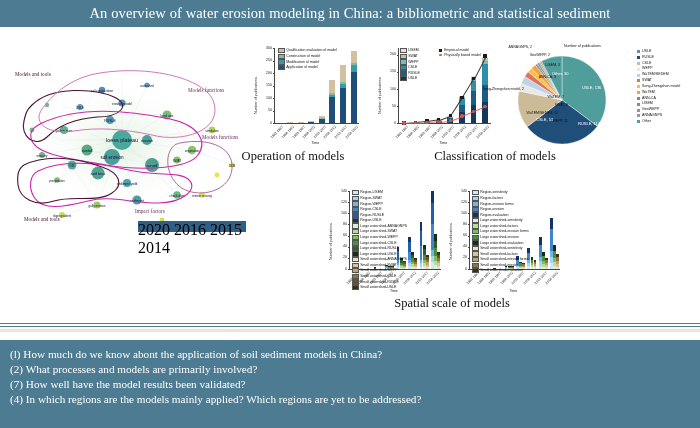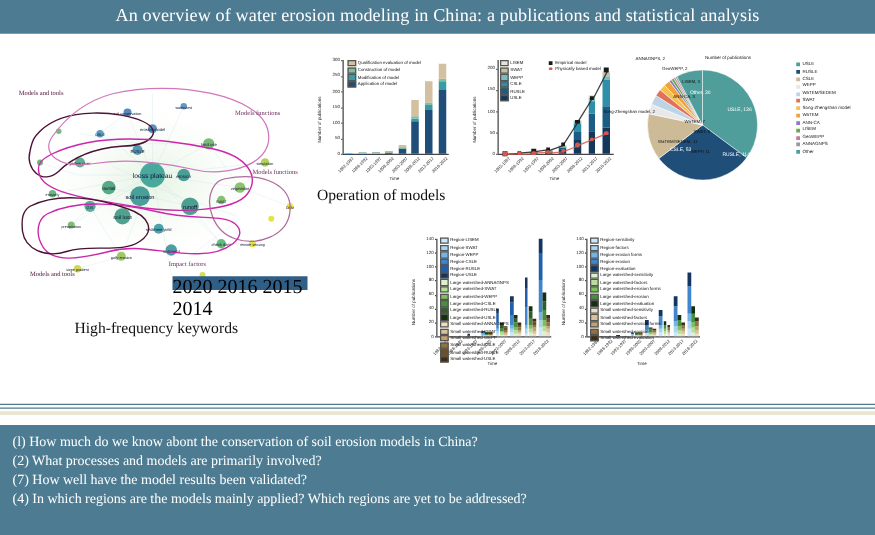--- a/index.html
+++ b/index.html
@@ -86,21 +86,21 @@
     color:#ffffff;font-size:11.2px;line-height:1.33;
     font-family:"Liberation Serif", serif;white-space:nowrap;
   }
 </style>
 </head>
 <body>
 
 <div class="poster">
 
   <div class="title-bar">
-    <div class="title">An overview of water erosion modeling in China: a publications and statistical analysis</div>
+    <div class="title">An overview of water erosion modeling in China: a bibliometric and statistical sediment</div>
   </div>
 
   <div class="content">
 
     <div class="netmap">
       <svg width="250" height="200" viewBox="0 0 250 200">
         <defs>
           <radialGradient id="hz" cx="50%" cy="50%" r="50%">
             <stop offset="0%" stop-color="#cfe9c9" stop-opacity="0.55"></stop>
             <stop offset="100%" stop-color="#ffffff" stop-opacity="0"></stop>
@@ -204,21 +204,20 @@
         <div class="grad"></div>
         <div class="ticks">
           <span>2020</span>
           <span>2016</span>
           <span>2015</span>
           <span>2014</span>
         </div>
       </div>
     </div>
 
-    <div class="panel-caption" style="left:30px;top:212px;width:190px;">High-frequency keywords</div>
 
     <div class="chart" id="chart-operation" style="left:258px;top:2px;width:105px;height:100px;">
         <div class="axis-line" style="left: 16px; top: 3px; width: 0.5px; height: 75px;"></div>
         <div class="axis-line" style="left: 16px; top: 78px; width: 85px; height: 0.5px;"></div>
         <div class="ytick" style="left: 3px; top: 75.6px; width: 11px;">0</div>
         <div class="axis-line" style="left: 14.6px; top: 78px; width: 1.4px; height: 0.4px;"></div>
         <div class="ytick" style="left: 3px; top: 63.1px; width: 11px;">50</div>
         <div class="axis-line" style="left: 14.6px; top: 65.5px; width: 1.4px; height: 0.4px;"></div>
         <div class="ytick" style="left: 3px; top: 50.6px; width: 11px;">100</div>
         <div class="axis-line" style="left: 14.6px; top: 53px; width: 1.4px; height: 0.4px;"></div>
@@ -297,21 +296,21 @@
           <div class="legend-row">
             <span class="legend-swatch" style="background: rgb(58, 154, 165);"></span>
             <span>Modification of model</span>
           </div>
           <div class="legend-row">
             <span class="legend-swatch" style="background: rgb(31, 78, 121);"></span>
             <span>Application of model</span>
           </div>
         </div>
       </div>
-    <div class="panel-caption" style="left:240px;top:106px;width:130px;font-family:Liberation Serif, serif;">Operation of models</div>
+    <div class="panel-caption" style="left:228px;top:106px;width:130px;font-family:Liberation Serif, serif;">Operation of models</div>
 
     <div class="chart" id="chart-classification" style="left:380px;top:2px;width:115px;height:100px;">
         <div class="axis-line" style="left: 18px; top: 3px; width: 0.5px; height: 75px;"></div>
         <div class="axis-line" style="left: 18px; top: 78px; width: 93px; height: 0.5px;"></div>
         <div class="ytick" style="left: 5px; top: 75.6px; width: 11px;">0</div>
         <div class="axis-line" style="left: 16.6px; top: 78px; width: 1.4px; height: 0.4px;"></div>
         <div class="ytick" style="left: 5px; top: 58.5545px; width: 11px;">50</div>
         <div class="axis-line" style="left: 16.6px; top: 60.9545px; width: 1.4px; height: 0.4px;"></div>
         <div class="ytick" style="left: 5px; top: 41.5091px; width: 11px;">100</div>
         <div class="axis-line" style="left: 16.6px; top: 43.9091px; width: 1.4px; height: 0.4px;"></div>
@@ -441,20 +440,21 @@
           <div class="legend-row">
             <span class="legend-swatch" style="background: rgb(28, 93, 134);"></span>
             <span>RUSLE</span>
           </div>
           <div class="legend-row">
             <span class="legend-swatch" style="background: rgb(20, 56, 92);"></span>
             <span>USLE</span>
           </div>
         </div>
       </div>
+    <div class="panel-caption" style="left:420px;top:106px;width:150px;">Classification of models</div>
 
     <div class="chart" id="chart-pie" style="left:500px;top:2px;width:200px;height:105px;">
         <svg width="130" height="108" style="position: absolute; left: 0px; top: 0px;">
           <path d="M62,55 L62,11 A44,44 0 0,1 97.3643896142984,81.1793801914427 Z" fill="#4f9e9b" stroke="#ffffff" stroke-width="0.4"></path>
           <path d="M62,55 L97.3643896142984,81.1793801914427 A44,44 0 0,1 27.06529104898995,81.75006748604979 Z" fill="#1f4e79" stroke="#ffffff" stroke-width="0.4"></path>
           <path d="M62,55 L27.06529104898995,81.75006748604979 A44,44 0 0,1 18.939354420434277,45.95672613092876 Z" fill="#ccbb96" stroke="#ffffff" stroke-width="0.4"></path>
           <path d="M62,55 L18.939354420434277,45.95672613092876 A44,44 0 0,1 21.23072482648287,38.45109665790389 Z" fill="#e8e8e8" stroke="#ffffff" stroke-width="0.4"></path>
           <path d="M62,55 L21.23072482648287,38.45109665790389 A44,44 0 0,1 24.818980450902302,31.47189371645871 Z" fill="#bcd4e6" stroke="#ffffff" stroke-width="0.4"></path>
           <path d="M62,55 L24.818980450902302,31.47189371645871 A44,44 0 0,1 28.179525849744607,26.854387051408764 Z" fill="#e0715c" stroke="#ffffff" stroke-width="0.4"></path>
           <path d="M62,55 L28.179525849744607,26.854387051408764 A44,44 0 0,1 31.589555498830833,23.200552438111284 Z" fill="#f2c14e" stroke="#ffffff" stroke-width="0.4"></path>
@@ -974,25 +974,26 @@
           <div class="legend-row">
             <span class="legend-swatch" style="background: rgb(143, 115, 66);"></span>
             <span>Small watershed-erosion</span>
           </div>
           <div class="legend-row">
             <span class="legend-swatch" style="background: rgb(62, 45, 18);"></span>
             <span>Small watershed-evaluation</span>
           </div>
         </div>
       </div>
+    <div class="panel-caption" style="left:372px;top:253px;width:160px;">Spatial scale of models</div>
 
     <div class="rule" style="top:280px;height:1.4px;background:#4d7c92;"></div>
     <div class="rule" style="top:283px;height:1.4px;background:#4d7c92;"></div>
     <div class="rule" style="top:286px;height:3px;background:#e9e6d2;"></div>
   </div>
 
   <div class="questions">
-    <div class="q">(l) How much do we know abont the conservation of soil erosion models in China?</div>
+    <div class="q">(l) How much do we know abont the application of soil sediment models in China?</div>
     <div class="q">(2) What processes and models are primarily involved?</div>
     <div class="q">(7) How well have the model results been validated?</div>
     <div class="q">(4) In which regions are the models mainly applied? Which regions are yet to be addressed?</div>
   </div>
 </div>
 
 </body></html>

